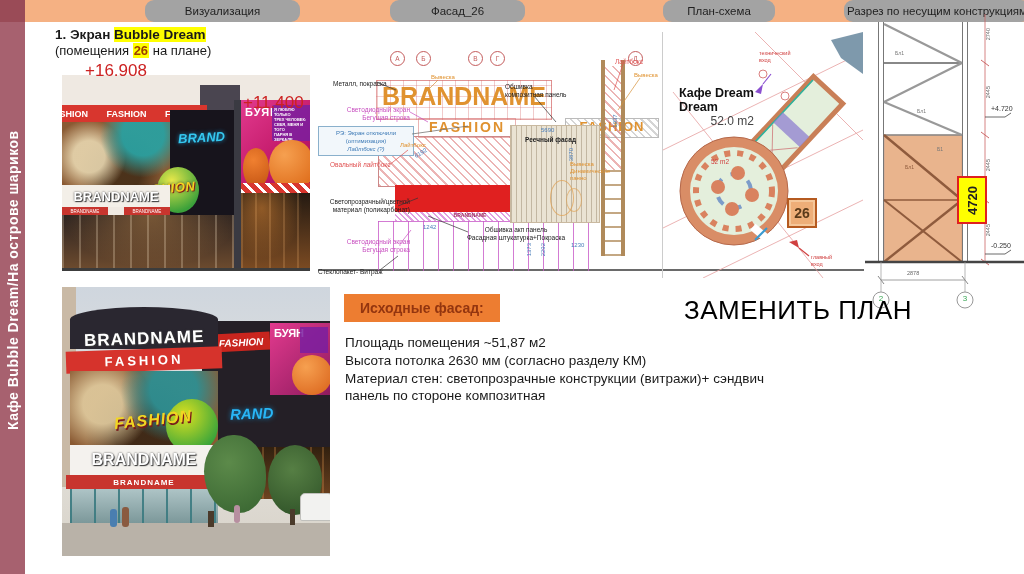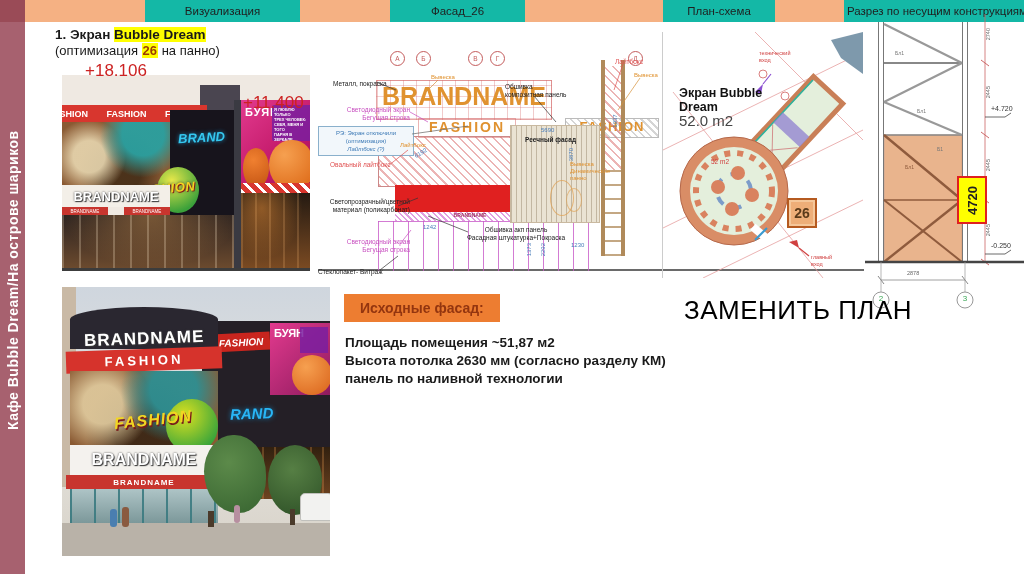--- a/index.html
+++ b/index.html
@@ -1,22 +1,22 @@
 <!DOCTYPE html>
 <html><head>
 <meta charset="utf-8">
 <style>
   html,body{margin:0;padding:0;background:#fff;}
   body{width:1024px;height:574px;position:relative;overflow:hidden;
        font-family:"Liberation Sans",sans-serif;color:#1a1a1a;}
   .abs{position:absolute;}
   
   .topbar{left:25px;top:0;width:999px;height:22px;background:#F5B183;}
-  .navbtn{top:0;height:22px;background:#14b8a6;color:#1f1f1f;font-size:11.5px;
-          display:flex;align-items:center;justify-content:center;}
+  .navbtn{top:0;height:22px;background:#a3a3a3;color:#1f1f1f;font-size:11.5px;
+          display:flex;align-items:center;justify-content:center;border-radius:9px;}
   
   .sidebar{left:0;top:0;width:25px;height:574px;background:#A7616F;}
   .sidebar-corner{left:0;top:0;width:25px;height:22px;background:#9A4B57;}
   .sidebar-label{left:0;top:100px;width:25px;height:360px;display:flex;align-items:center;justify-content:center;
      writing-mode:vertical-rl;transform:rotate(180deg);color:#fff;font-weight:bold;font-size:14px;letter-spacing:.5px;white-space:nowrap;}
   
   .ttl1{left:55px;top:27px;font-size:13.5px;font-weight:bold;}
   .ttl2{left:55px;top:43px;font-size:13px;}
   .hl{background:#FFFF00;}
   .mark26{font-weight:bold;color:#9C3D00;background:#FFFF00;padding:0 1px;}
@@ -36,21 +36,21 @@
   .grid-red{background:repeating-linear-gradient(90deg,rgba(214,106,106,.35) 0 1px,transparent 1px 13px),
             repeating-linear-gradient(0deg,rgba(214,106,106,.3) 0 1px,transparent 1px 11px);}
   .mullions{background:repeating-linear-gradient(90deg,rgba(200,90,200,.8) 0 1px,transparent 1px 15px);
             border-top:1px solid rgba(200,90,200,.8);}
   .slats{background:#EAE3D3 repeating-linear-gradient(90deg,rgba(120,100,70,.35) 0 1px,transparent 1px 5px);
          border:1px solid #C9B9A0;}
   
   .info-tag{left:344px;top:294px;background:#ED7D31;color:#93350F;font-size:14px;font-weight:bold;
             padding:6px 16px;}
   .replace{left:684px;top:295px;font-size:26px;color:#000;letter-spacing:.5px;}
-  .body-text{left:345px;top:334px;font-size:13.5px;line-height:17.8px;color:#1a1a1a;font-weight:bold;}
+  .body-text{left:345px;top:334px;font-size:13.5px;line-height:17.8px;color:#1a1a1a;}
   
   .wsign{color:#fff;font-weight:bold;text-shadow:0 0 2px #444,1px 1px 1px #333;}
 </style>
 </head>
 <body>
 
 <div class="abs topbar"></div>
 <div class="abs navbtn" style="left:145px;width:155px;">
     <span>Визуализация</span>
   </div>
@@ -62,23 +62,23 @@
   </div>
 <div class="abs navbtn" style="left:844px;width:186px;">
     <span>Разрез по несущим конструкциям</span>
   </div>
 
 <div class="abs sidebar"></div>
 <div class="abs sidebar-corner"></div>
 <div class="abs sidebar-label">Кафе Bubble Dream/На острове шариков</div>
 
 <div class="abs ttl1"><span>1. </span><span>Экран </span><span class="hl">Bubble Dream</span></div>
-<div class="abs ttl2"><span>(оптимизация </span><span class="mark26">26</span><span> на панно)</span></div>
-
-<div class="abs elev" style="left:85px;top:61px;">+18.106</div>
+<div class="abs ttl2"><span>(помещения </span><span class="mark26">26</span><span> на плане)</span></div>
+
+<div class="abs elev" style="left:85px;top:61px;">+16.908</div>
 <div class="abs elev" style="left:243px;top:93px;">+11.400</div>
 
 <div class="abs" style="left:62px;top:75px;width:248px;height:193px;overflow:hidden;background:#efe9e2;">
 
 
   <div class="abs" style="left:138px;top:10px;width:40px;height:25px;background:#4a4550;"></div>
 
   <div class="abs" style="left:0;top:30px;width:145px;height:17px;background:#D8362E;display:flex;align-items:center;justify-content:space-between;overflow:hidden;color:#fff;font-weight:bold;font-size:9px;">
     <span style="margin-left:-14px;">FASHION</span>
     <span>FASHION</span>
@@ -264,23 +264,23 @@
     <rect x="88" y="196" width="16" height="8" transform="rotate(40 96 200)" fill="#fff"></rect>
     <line x1="92" y1="208" x2="104" y2="196" stroke="#3A9AD0" stroke-width="2"></line>
     <polygon points="100,52 92,60 98,62" fill="#8A4FD0"></polygon>
     <line x1="100" y1="52" x2="108" y2="42" stroke="#8A4FD0" stroke-width="1.2"></line>
     <polygon points="126,210 136,216 134,208" fill="#D04040"></polygon>
     <line x1="136" y1="216" x2="146" y2="224" stroke="#D04040" stroke-width="1.2"></line>
     <circle cx="100" cy="42" r="4" fill="none" stroke="#D06060" stroke-width="0.8"></circle>
     <circle cx="122" cy="64" r="4" fill="none" stroke="#D06060" stroke-width="0.8"></circle>
   </svg>
   <div class="abs" style="left:16px;top:54px;font-size:12.5px;font-weight:bold;line-height:14px;color:#111;">
-    <div>Экран Bubble</div>
+    <div>Кафе Dream</div>
     <div>Dream</div>
-    <div style="font-weight:normal;font-size:15px;color:#444;">52.0 m2</div>
+    <div style="font-weight:normal;font-size:12px;color:#444;text-align:right;">52.0 m2</div>
   </div>
   <div class="abs" style="left:48px;top:126px;font-size:6.5px;color:#D04040;">52 m2</div>
   <div class="abs" style="left:124px;top:166px;width:26px;height:26px;background:#EEAE78;border:2px solid #B55A20;box-shadow:inset 0 0 0 2px #F5C79A;display:flex;align-items:center;justify-content:center;font-size:14px;font-weight:bold;color:#5a3a1a;">26</div>
   <div class="abs" style="left:96px;top:18px;font-size:5.5px;color:#D04040;line-height:6.5px;">
     <div>технический</div>
     <div>вход</div>
   </div>
   <div class="abs" style="left:148px;top:222px;font-size:5.5px;color:#D04040;line-height:6.5px;">
     <div>главный</div>
     <div>вход</div>
@@ -389,14 +389,15 @@
   <div class="abs" style="left:172px;top:218px;width:6px;height:18px;border-radius:3px;background:#B78FA0;"></div>
 
   <div class="abs" style="left:238px;top:206px;width:34px;height:26px;border-radius:5px 8px 2px 2px;background:#F2F2F0;border:1px solid #c0c0bc;"></div>
 </div>
 
 <div class="abs info-tag">Исходные фасад:</div>
 <div class="abs replace">ЗАМЕНИТЬ ПЛАН</div>
 <div class="abs body-text">
   <div>Площадь помещения ~51,87 м2</div>
   <div>Высота потолка 2630 мм (согласно разделу КМ)</div>
-  <div>панель по наливной технологии</div>
+  <div>Материал стен: светопрозрачные конструкции (витражи)+ сэндвич</div>
+  <div>панель по стороне композитная</div>
 </div>
 
 </body></html>

